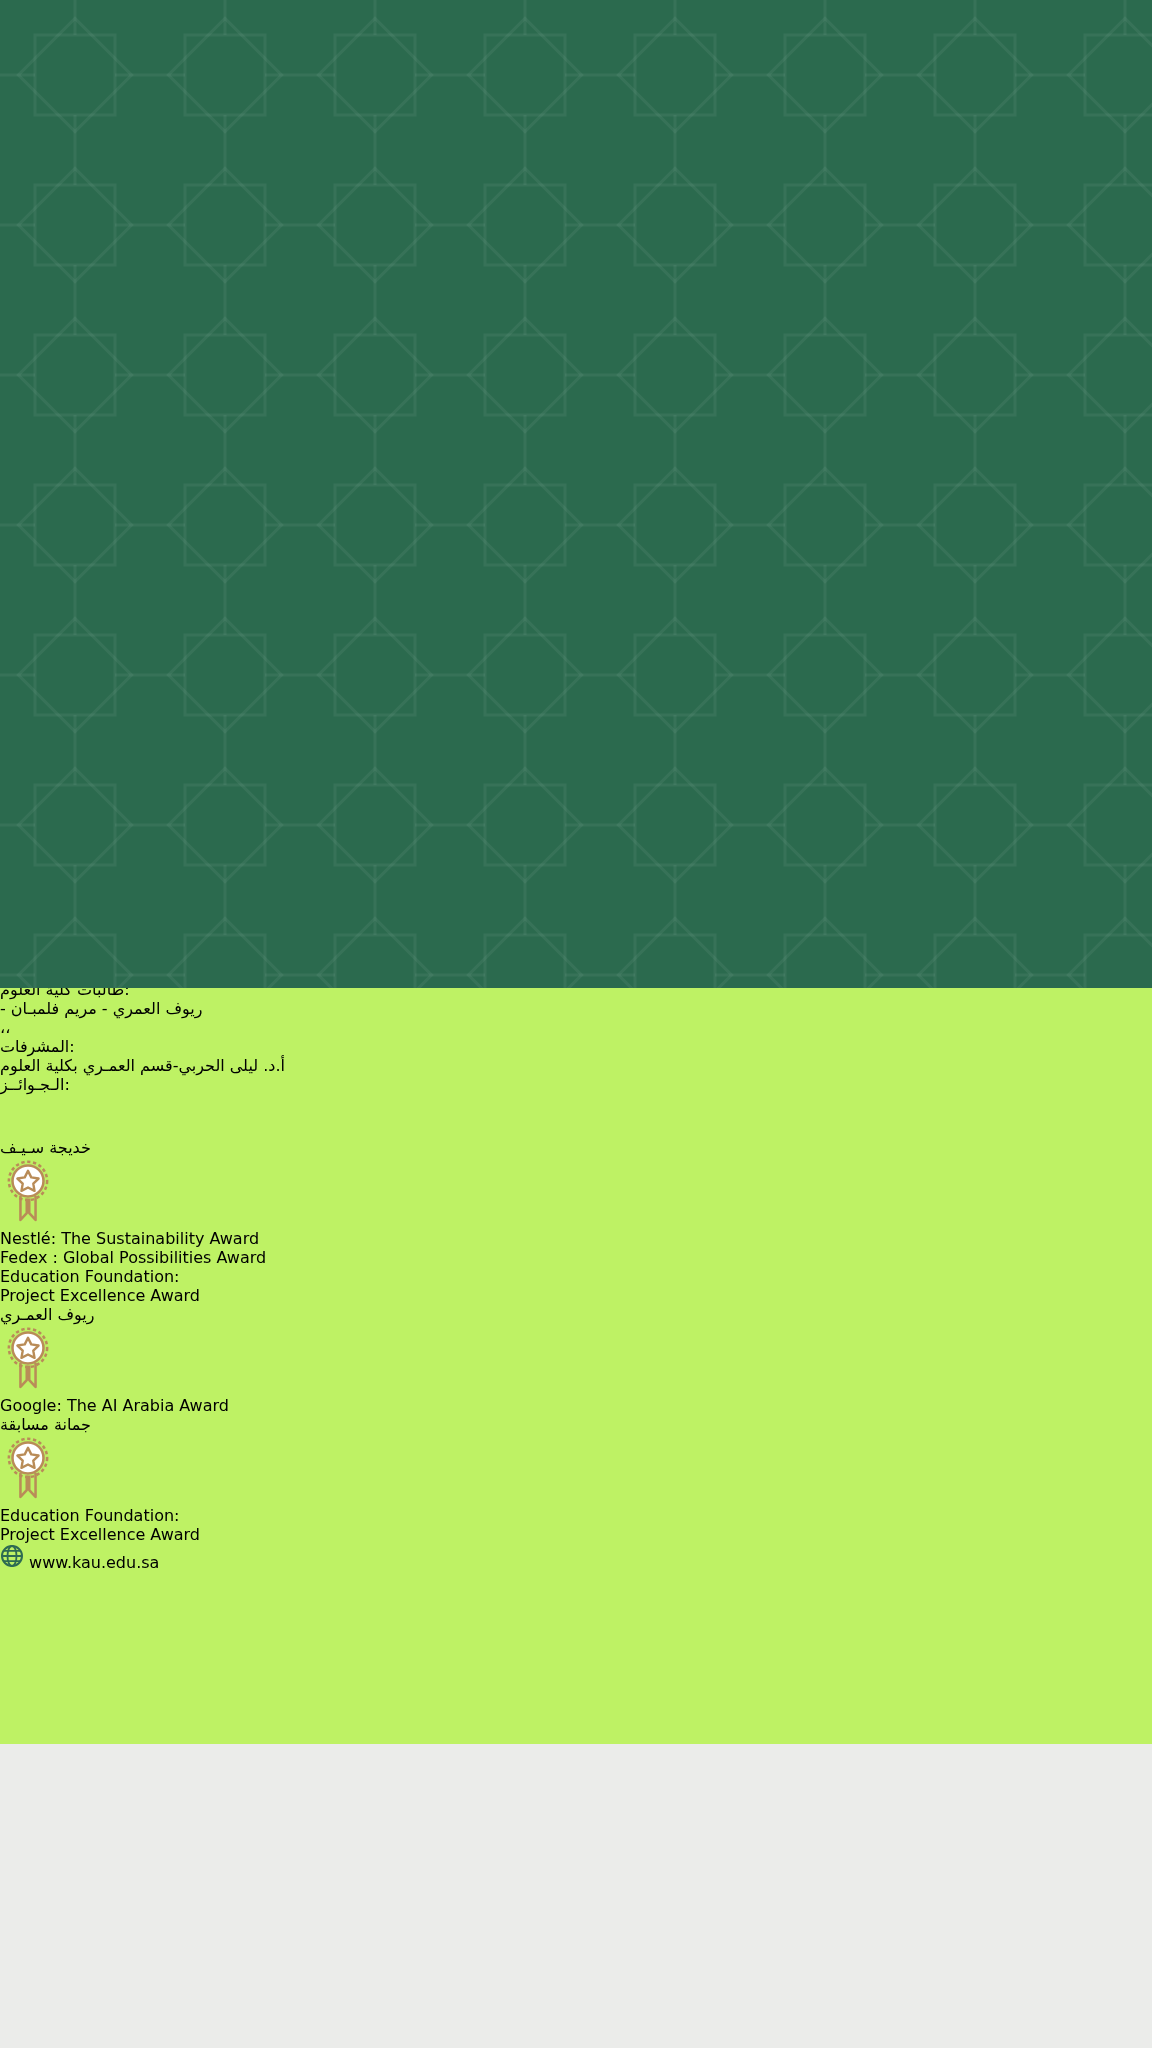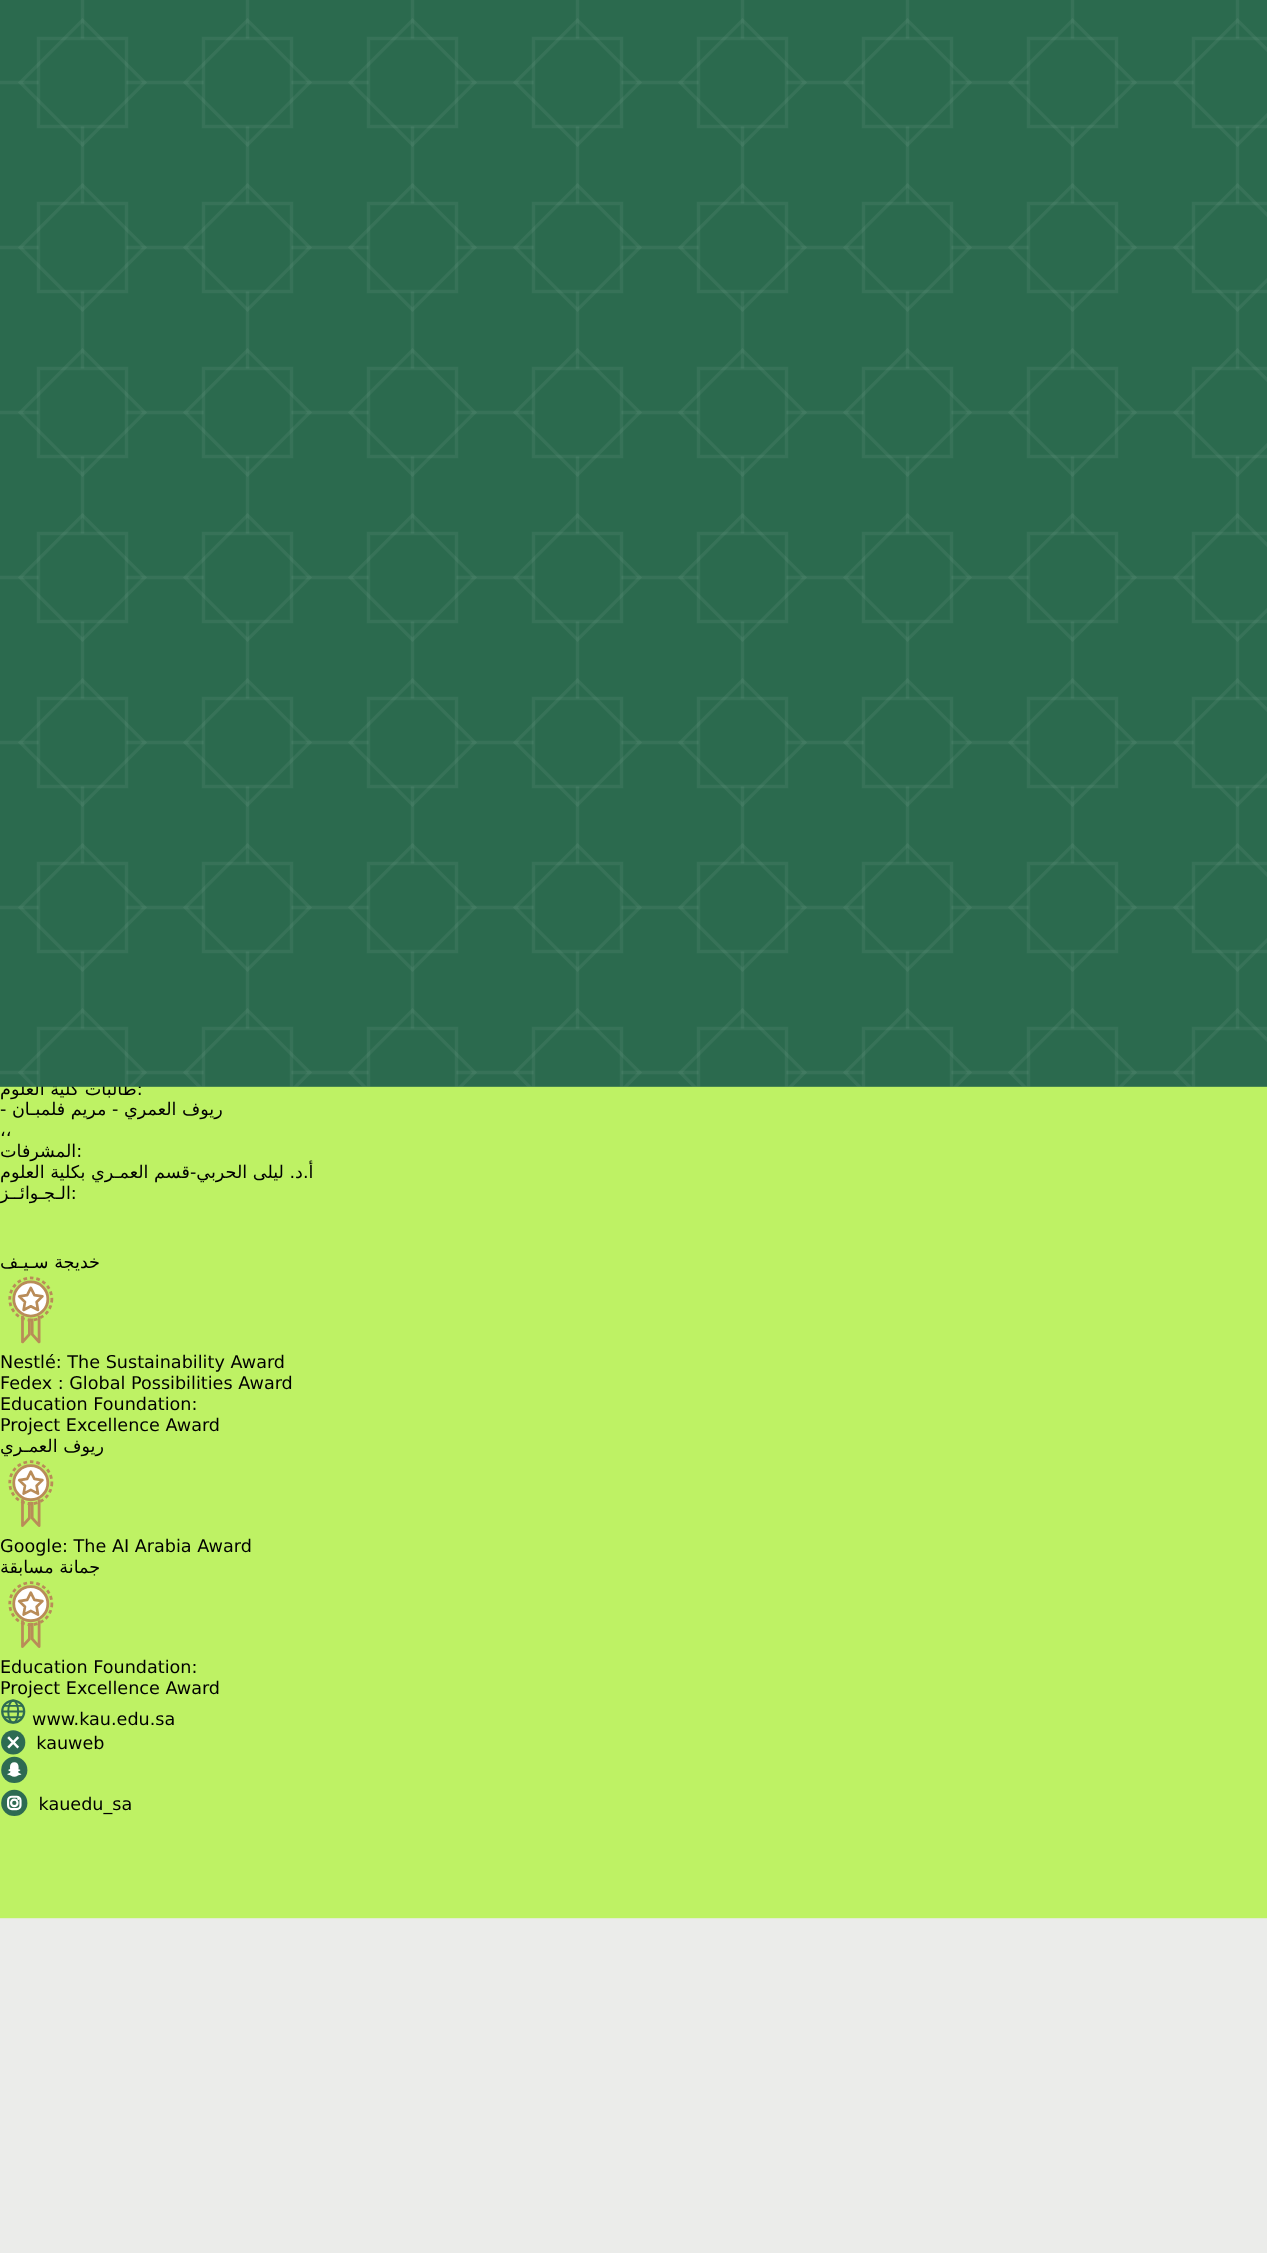--- a/index.html
+++ b/index.html
@@ -336,41 +336,19 @@
 
   <div class="footer-left">
     <div class="f-row">
       <svg width="24" height="24" viewBox="0 0 24 24">
         <circle cx="12" cy="12" r="10" fill="none" stroke="#2e6b52" stroke-width="2"></circle>
         <ellipse cx="12" cy="12" rx="4.5" ry="10" fill="none" stroke="#2e6b52" stroke-width="1.8"></ellipse>
         <path d="M2 12 h20 M3.6 6.8 h16.8 M3.6 17.2 h16.8" stroke="#2e6b52" stroke-width="1.8" fill="none"></path>
       </svg>
       <span class="f-label">www.kau.edu.sa</span>
     </div>
-    <div class="f-row">
-      <span style="display:flex;align-items:center;gap:9px;">
-        <svg width="24" height="24" viewBox="0 0 24 24">
-          <circle cx="12" cy="12" r="11" fill="#2e6b52"></circle>
-          <path d="M7.4 7.2 L16.6 16.8 M16.6 7.2 L7.4 16.8" stroke="#ffffff" stroke-width="2.2"></path>
-        </svg>
-        <span class="f-label">kauweb</span>
-      </span>
-      <svg width="26" height="26" viewBox="0 0 24 24">
-        <circle cx="12" cy="12" r="11" fill="#2e6b52"></circle>
-        <path d="M12 5.6 c2.3 0 3.6 1.7 3.6 3.9 0 .6 0 1.3 -.1 1.9 .5 .3 1.3 .1 1.7 .6 -.3 .8 -1.6 .9 -2.1 1.5 .6 1.2 1.8 1.7 3 1.9 -.9 1.1 -2.5 .8 -3.4 1.5 -.7 .6 -1.6 .9 -2.7 .9 s-2 -.3 -2.7 -.9 c-.9 -.7 -2.5 -.4 -3.4 -1.5 1.2 -.2 2.4 -.7 3 -1.9 -.5 -.6 -1.8 -.7 -2.1 -1.5 .4 -.5 1.2 -.3 1.7 -.6 -.1 -.6 -.1 -1.3 -.1 -1.9 0 -2.2 1.3 -3.9 3.6 -3.9 z" fill="#ffffff"></path>
-      </svg>
-      <span style="display:flex;align-items:center;gap:9px;">
-        <svg width="26" height="26" viewBox="0 0 24 24">
-          <circle cx="12" cy="12" r="11" fill="#2e6b52"></circle>
-          <rect x="6.8" y="6.8" width="10.4" height="10.4" rx="3.2" fill="none" stroke="#ffffff" stroke-width="1.8"></rect>
-          <circle cx="12" cy="12" r="2.7" fill="none" stroke="#ffffff" stroke-width="1.8"></circle>
-          <circle cx="15.4" cy="8.6" r="1" fill="#ffffff"></circle>
-        </svg>
-        <span class="f-label">kauedu_sa</span>
-      </span>
-    </div>
   </div>
 
   <div class="footer-right">
   </div>
 
   <div class="bottom-bar"></div>
 </div>
 
 </body></html>

